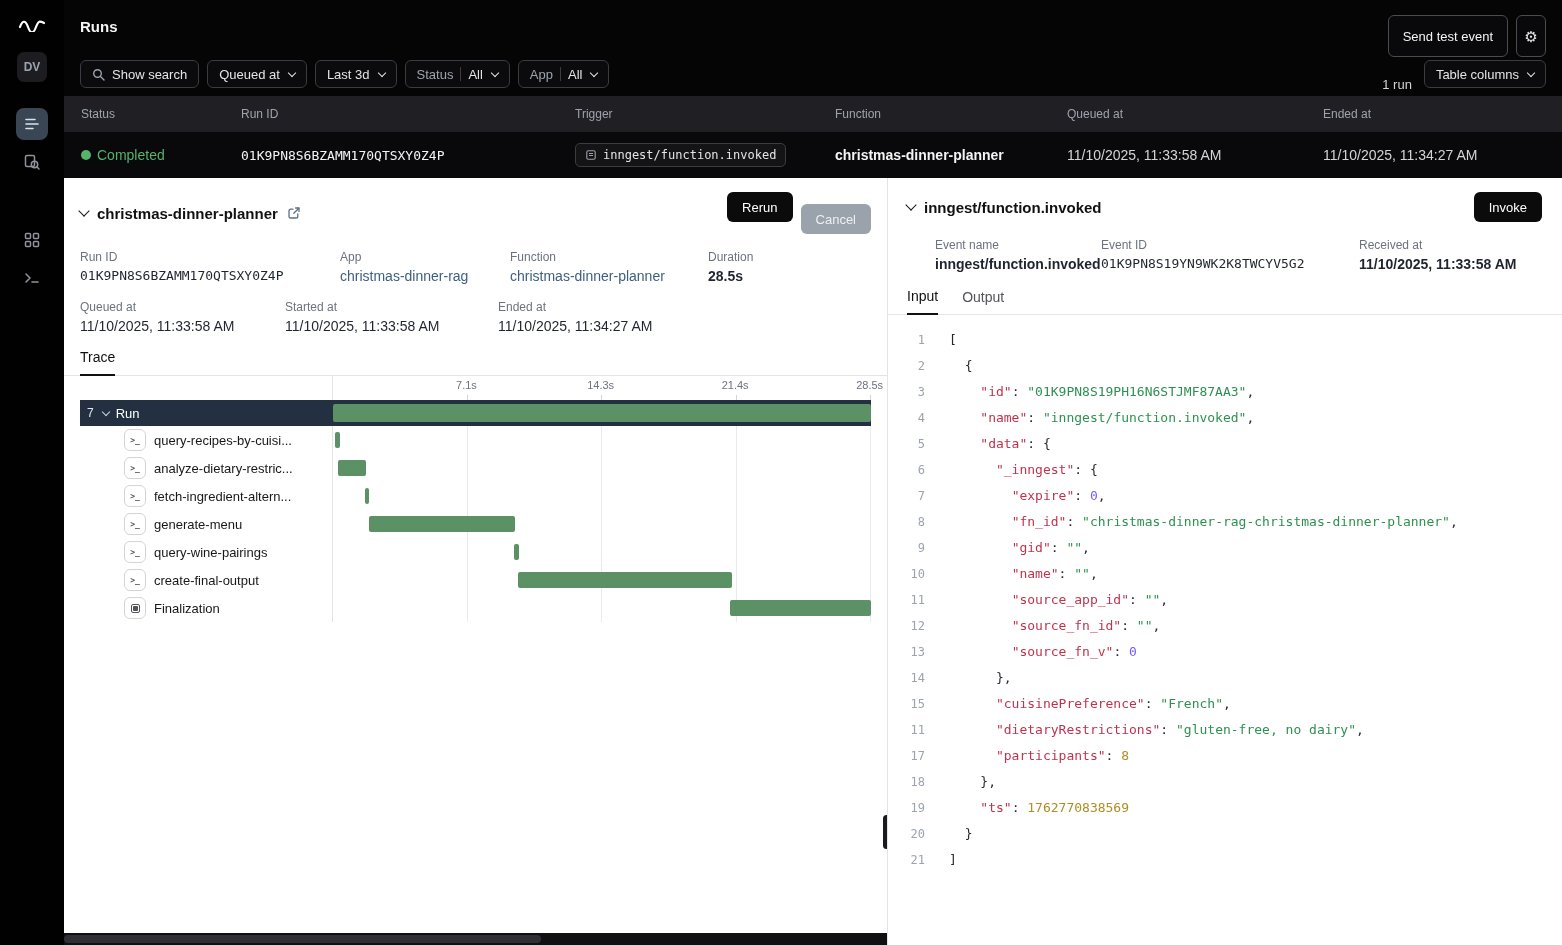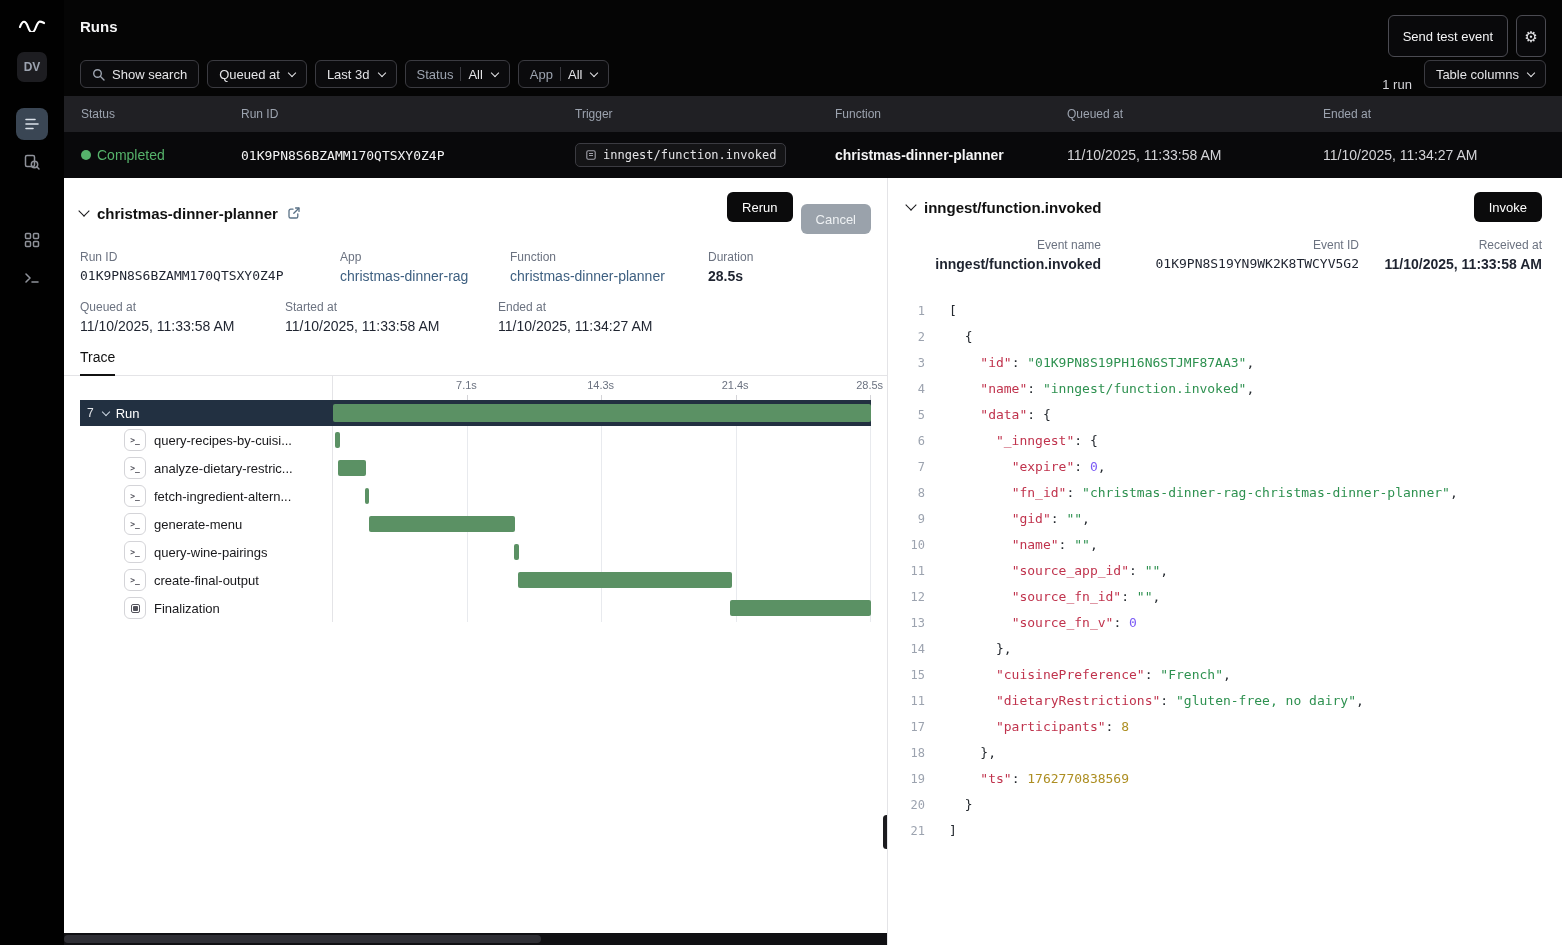--- a/index.html
+++ b/index.html
@@ -98,21 +98,21 @@
   .fin-glyph{display:block;width:9px;height:9px;border:1.5px solid #52525b;border-radius:2px;position:relative;}
   .fin-glyph::after{content:"";position:absolute;inset:1px;background:#52525b;border-radius:1px;}
   .step-name{font-size:13px;color:#18181b;white-space:nowrap;}
 
   
   .h-scroll{position:absolute;left:0;right:0;bottom:0;height:12px;background:#101013;}
   .h-thumb{position:absolute;left:0;top:2px;height:8px;width:58%;background:#2f2f35;border-radius:4px;cursor:pointer;}
   .v-thumb{position:absolute;right:-3px;bottom:96px;width:7px;height:34px;background:#1b1b1f;border-radius:4px;z-index:10;cursor:pointer;}
 
   
-  .event-fields{display:grid;grid-template-columns:166px 258px 1fr;margin:16px 0 14px 28px;text-align:right;}
+  .event-fields{display:grid;grid-template-columns:166px 258px 1fr;margin:16px 0 4px 28px;}
   .toolbar{margin-top:16px;display:flex;align-items:center;gap:8px;}
   .chip{border:1px solid #d4d4d8;background:#fff;border-radius:6px;height:28px;padding:0 12px;font-size:13px;color:#18181b;display:inline-flex;align-items:center;cursor:pointer;font-family:inherit;}
   .toolbar-right{margin-left:auto;display:flex;gap:8px;}
   .btn-light{border:1px solid #d4d4d8;background:#fff;border-radius:6px;height:28px;padding:0 12px;font-size:13px;color:#18181b;cursor:pointer;font-family:inherit;}
   .icon-btn-light{width:28px;padding:0;display:inline-flex;align-items:center;justify-content:center;color:#374151;}
 
   .code{margin-top:12px;font-family:"DejaVu Sans Mono",monospace;font-size:13px;line-height:26px;overflow:hidden;flex:1;}
   .cline{display:flex;white-space:pre;}
   .ln{width:18px;text-align:right;color:#9ca3af;margin-right:24px;flex-shrink:0;font-size:12px;}
   .tk-p{color:#24292f;}
@@ -428,20 +428,24 @@
               </div>
               <div class="field">
                 <div class="flabel">Event ID</div>
                 <div class="fvalue mono">01K9PN8S19YN9WK2K8TWCYV5G2</div>
               </div>
               <div class="field">
                 <div class="flabel">Received at</div>
                 <div class="fvalue strong">11/10/2025, 11:33:58 AM</div>
               </div>
             </div>
+          <div class="rp-tabs">
+              <button class="tab active">Input</button>
+              <button class="tab">Output</button>
+            </div>
           <div class="code">
               <div class="cline"><span class="ln">1</span><span class="ctext"><span class="tk-p">[</span></span></div>
               <div class="cline"><span class="ln">2</span><span class="ctext"><span class="tk-p">  {</span></span></div>
               <div class="cline"><span class="ln">3</span><span class="ctext"><span class="tk-p">    </span><span class="tk-k">"id"</span><span class="tk-p">: </span><span class="tk-s">"01K9PN8S19PH16N6STJMF87AA3"</span><span class="tk-p">,</span></span></div>
               <div class="cline"><span class="ln">4</span><span class="ctext"><span class="tk-p">    </span><span class="tk-k">"name"</span><span class="tk-p">: </span><span class="tk-s">"inngest/function.invoked"</span><span class="tk-p">,</span></span></div>
               <div class="cline"><span class="ln">5</span><span class="ctext"><span class="tk-p">    </span><span class="tk-k">"data"</span><span class="tk-p">: {</span></span></div>
               <div class="cline"><span class="ln">6</span><span class="ctext"><span class="tk-p">      </span><span class="tk-k">"_inngest"</span><span class="tk-p">: {</span></span></div>
               <div class="cline"><span class="ln">7</span><span class="ctext"><span class="tk-p">        </span><span class="tk-k">"expire"</span><span class="tk-p">: </span><span class="tk-n">0</span><span class="tk-p">,</span></span></div>
               <div class="cline"><span class="ln">8</span><span class="ctext"><span class="tk-p">        </span><span class="tk-k">"fn_id"</span><span class="tk-p">: </span><span class="tk-s">"christmas-dinner-rag-christmas-dinner-planner"</span><span class="tk-p">,</span></span></div>
               <div class="cline"><span class="ln">9</span><span class="ctext"><span class="tk-p">        </span><span class="tk-k">"gid"</span><span class="tk-p">: </span><span class="tk-s">""</span><span class="tk-p">,</span></span></div>

